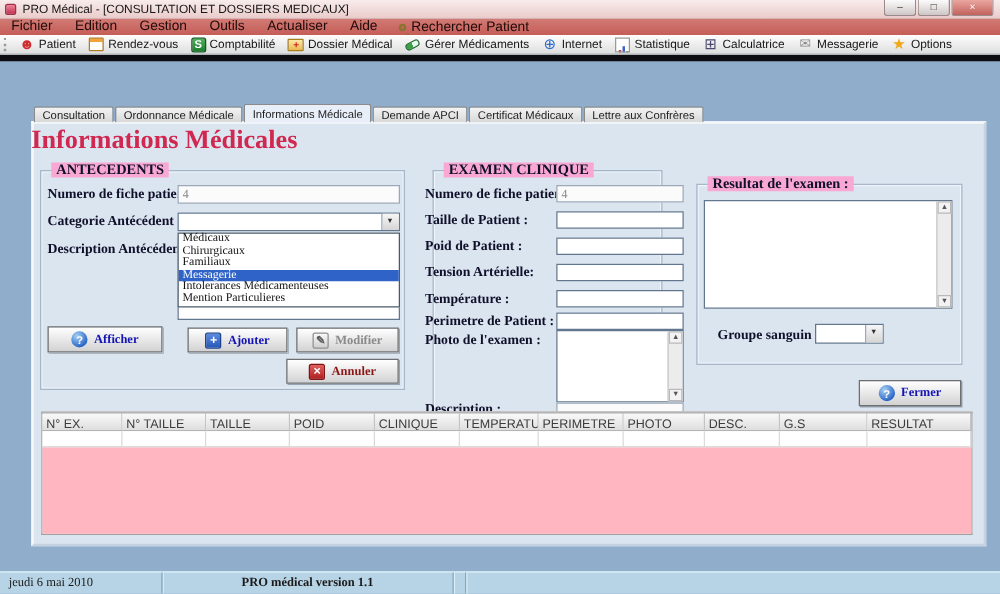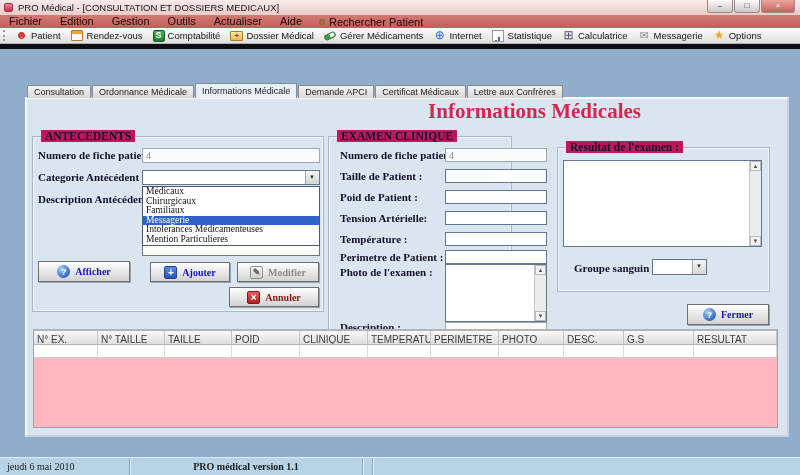--- a/index.html
+++ b/index.html
@@ -40,25 +40,25 @@
 
   #blackstrip{left:0;top:44px;width:800px;height:5px;background:#0e0e12}
 
   
   #tabs{left:27px;top:83px;height:15px;display:flex;align-items:flex-end;z-index:3}
   .tab{font-size:9px;color:#222;background:linear-gradient(#f4f4f4,#d7d7d7);border:1px solid #8b8b8b;border-bottom:none;border-radius:2px 2px 0 0;height:13px;line-height:12px;padding:0 6px;margin-right:1px;white-space:nowrap}
   .tab.active{background:#e9eff8;height:15px;line-height:14px;position:relative;z-index:4}
 
   #tabpage{left:25px;top:97px;width:764px;height:340px;background:#dbe5f0;border:2px solid;border-color:#f6f9fc #c4d2e2 #c4d2e2 #f6f9fc;z-index:2}
 
-  #page-title{left:25px;top:99px;width:616px;text-align:right;font:bold 21px "Liberation Serif",serif;color:#d02850;z-index:3}
+  #page-title{left:25px;top:99px;width:616px;text-align:left;font:bold 21px "Liberation Serif",serif;color:#d02850;z-index:3}
 
   
   .fs{border:1px solid #a7b7ca;box-shadow:inset 0 0 0 1px #eef4fa;z-index:3}
-  .fs-legend{position:absolute;top:-7px;left:8px;background:#be185d;padding:0 4px;font:bold 11.5px "Liberation Serif",serif;color:#10102a;white-space:nowrap}
+  .fs-legend{position:absolute;top:-7px;left:8px;background:#f9a8d4;padding:0 4px;font:bold 11.5px "Liberation Serif",serif;color:#10102a;white-space:nowrap}
   .lbl{font:bold 11px "Liberation Serif",serif;color:#10102a;white-space:nowrap;z-index:4}
   .inp{background:#fff;border:1px solid #62778f;font:10px "Liberation Serif",serif;color:#222;padding:0 3px;z-index:4}
   .inp-dis{background:#fbfbfb;border:1px solid #9aa8b8;color:#8a8a8a}
   .combo{background:#fff;border:1px solid #62778f;z-index:4}
   .combo-btn{position:absolute;right:0;top:0;bottom:0;width:14px;background:linear-gradient(#f6f6f6,#d6d6d6);border-left:1px solid #9aa8b8}
   .combo-btn::before{content:"▼";font-size:6px;color:#333;position:absolute;left:3px;top:3px}
   .ddl{background:#fff;border:1px solid #4a5a6a;z-index:20;font:9.5px "Liberation Serif",serif;color:#111}
   .ddl-item{height:9.6px;line-height:9.6px;padding-left:3px;white-space:nowrap}
   .ddl-item.sel{background:#2f63c8;color:#fff}
   .ta{background:#fff;border:1px solid #62778f;z-index:4}
@@ -208,21 +208,21 @@
 </div>
 <div class="abs btn btn-gray" style="left:237px;top:262px;width:82px;height:20px">
   <span class="bico bi-edit">✎</span>
     <span class="txt">Modifier</span>
 </div>
 <div class="abs btn btn-red" style="left:229px;top:287px;width:90px;height:20px">
   <span class="bico bi-cancel">×</span>
     <span class="txt">Annuler</span>
 </div>
 
-<div class="abs fs" style="left:328px;top:136px;width:184px;height:195px">
+<div class="abs fs" style="left:346px;top:136px;width:184px;height:195px">
   <span class="fs-legend">EXAMEN CLINIQUE</span>
 </div>
 <span class="abs lbl" style="left:340px;top:149px">Numero de fiche patient :</span>
 <input class="abs inp inp-dis" style="left: 445px; top: 148px; width: 102px; height: 14px;" readonly="" value="4">
 <span class="abs lbl" style="left:340px;top:170px">Taille de Patient :</span>
 <input class="abs inp" style="left: 445px; top: 169px; width: 102px; height: 14px;">
 <span class="abs lbl" style="left:340px;top:191px">Poid de Patient :</span>
 <input class="abs inp" style="left: 445px; top: 190px; width: 102px; height: 14px;">
 <span class="abs lbl" style="left:340px;top:212px">Tension Artérielle:</span>
 <input class="abs inp" style="left: 445px; top: 211px; width: 102px; height: 14px;">

